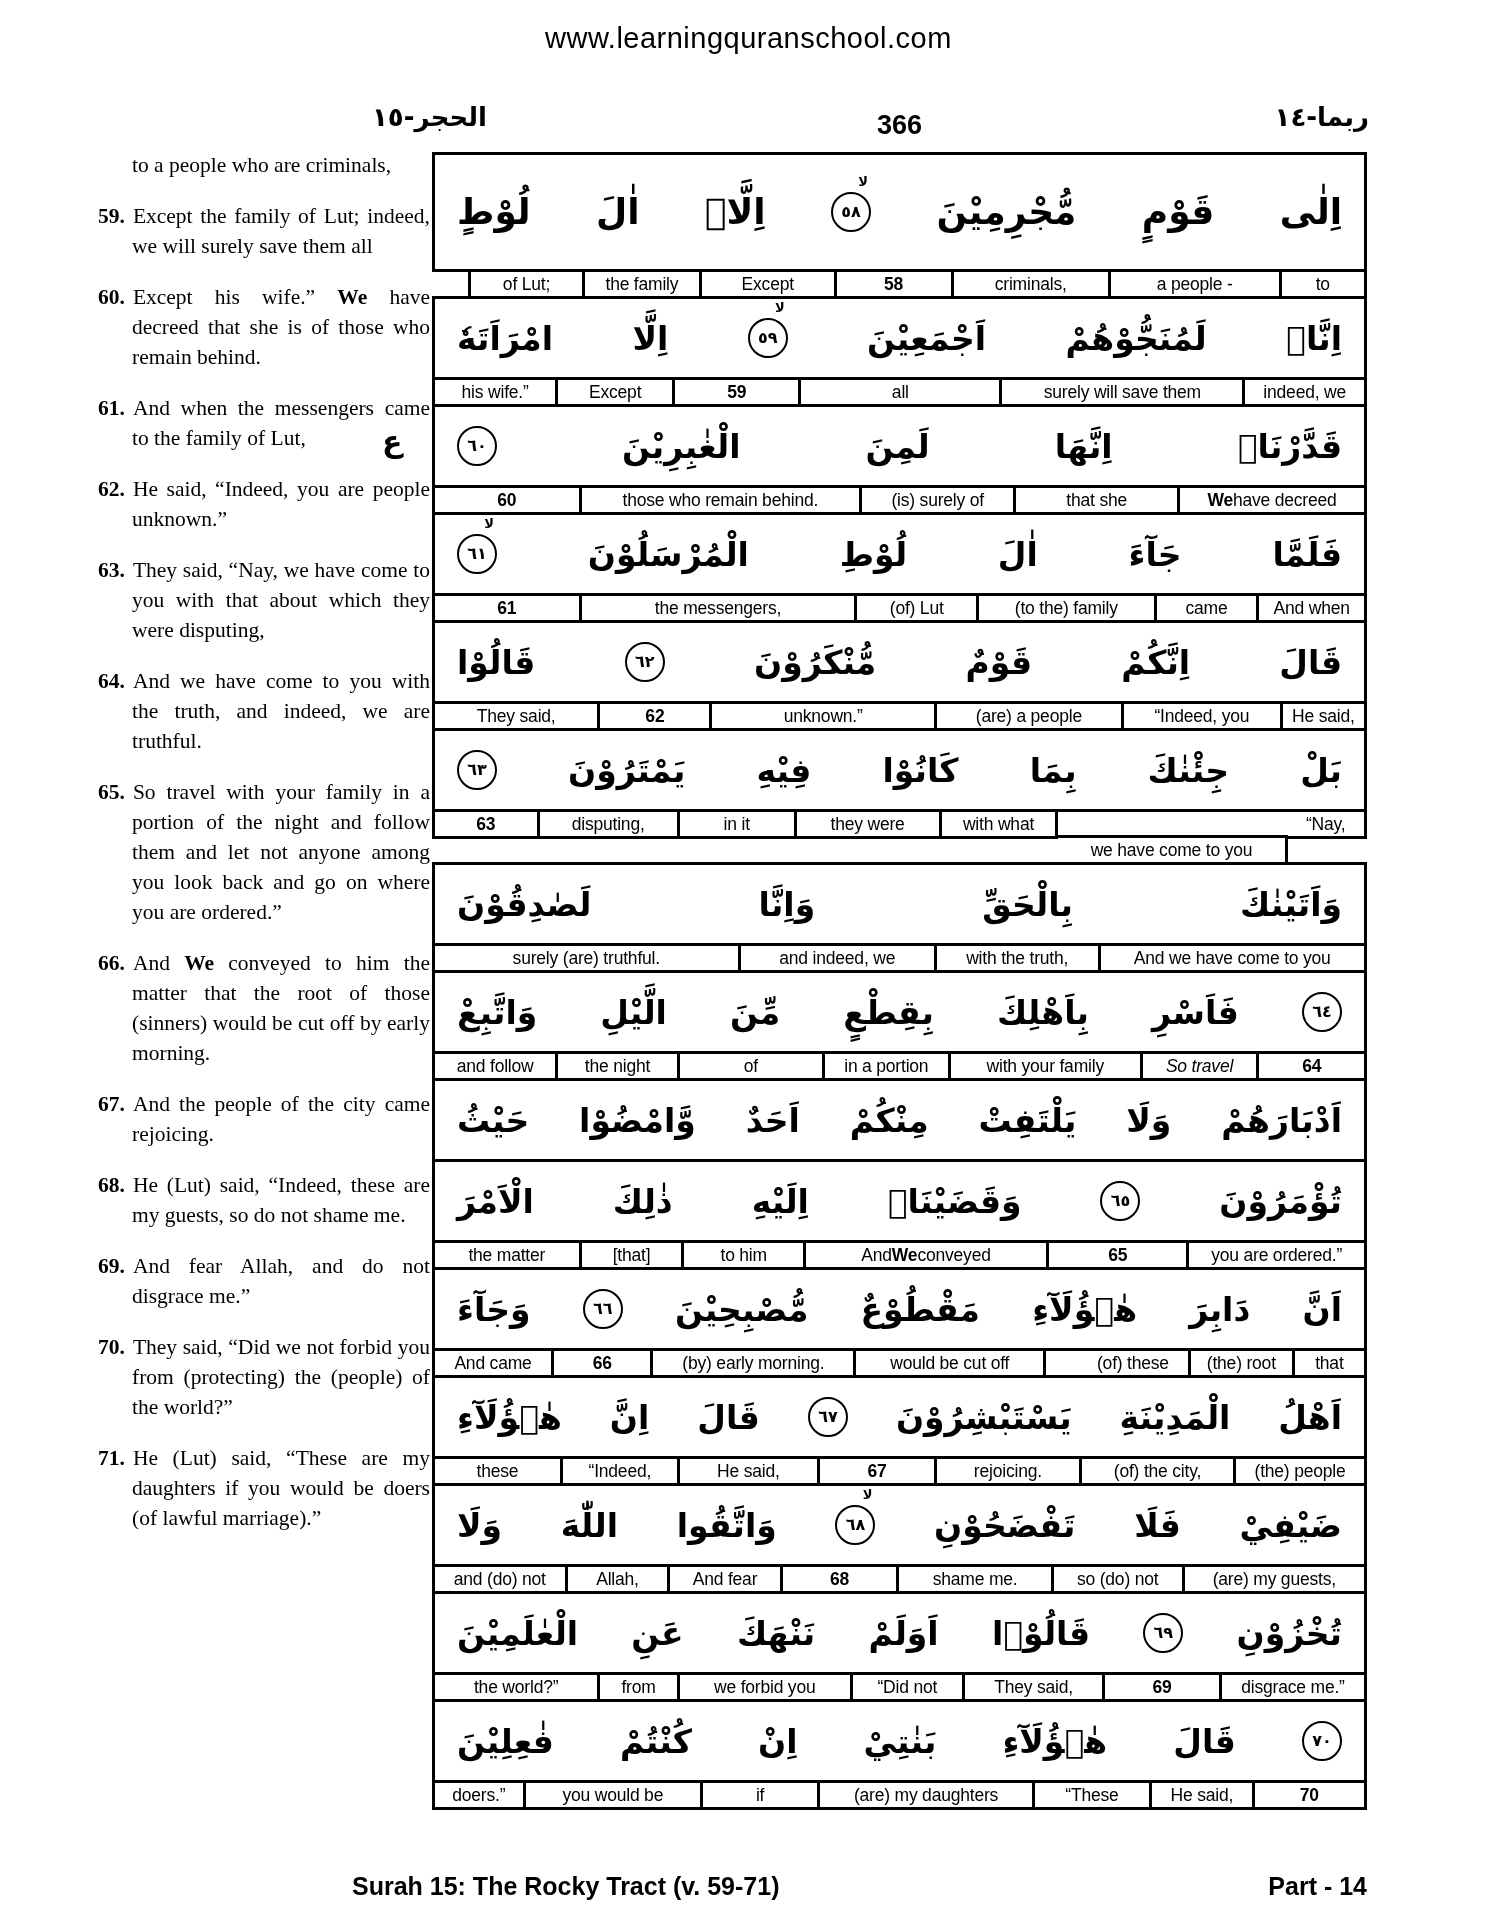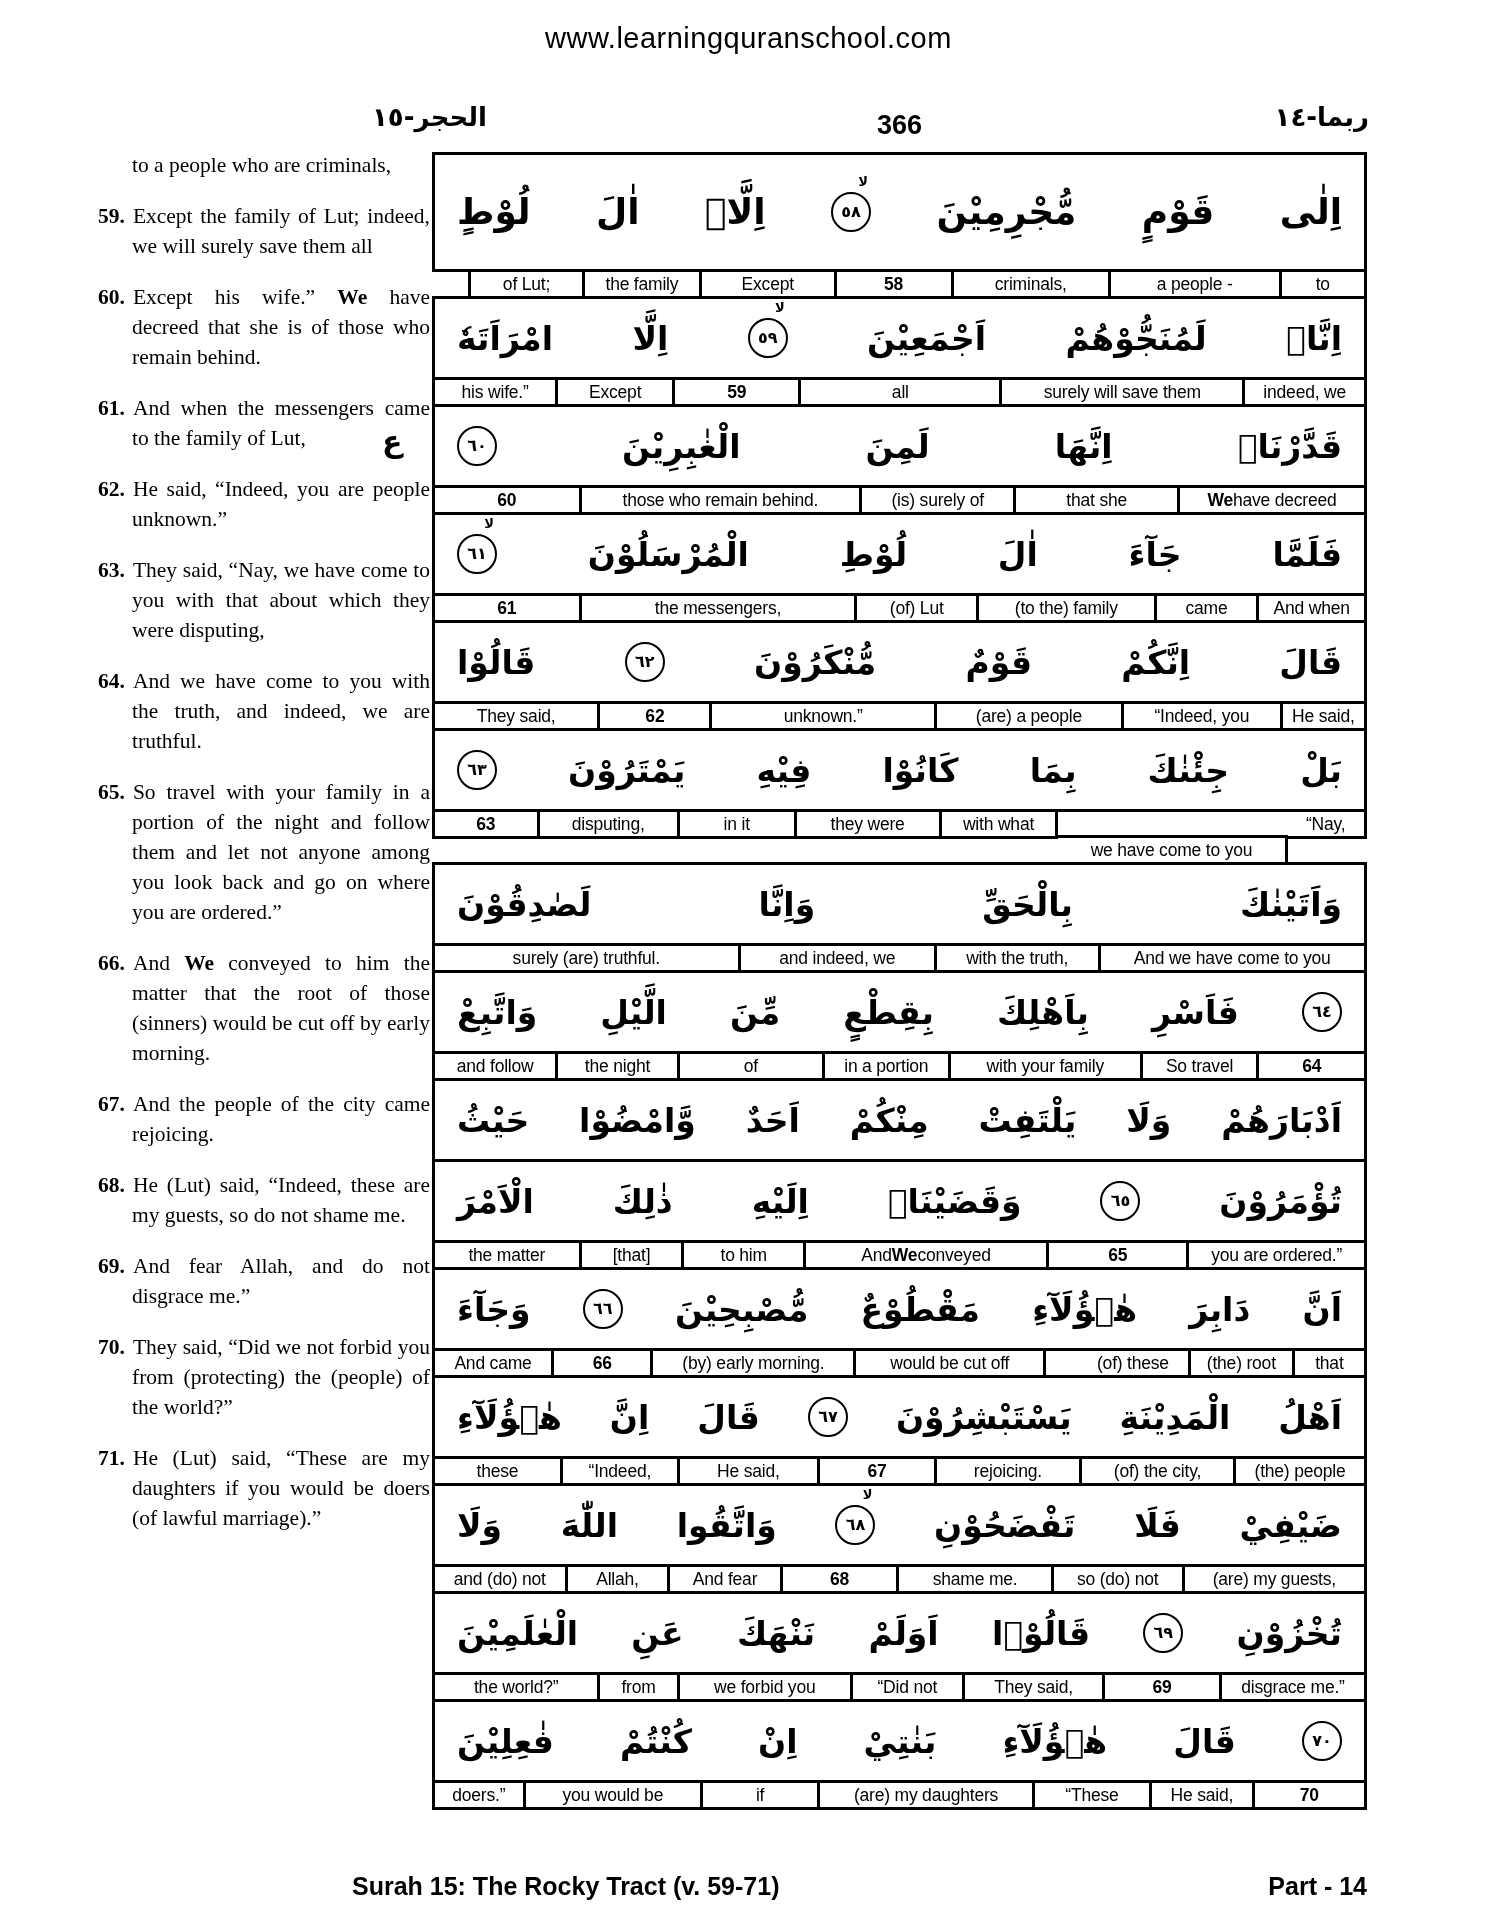--- a/index.html
+++ b/index.html
@@ -231,21 +231,21 @@
           <span class="ar-word">مِّنَ</span>
           <span class="ar-word">الَّيْلِ</span>
           <span class="ar-word">وَاتَّبِعْ</span>
         </div>
         <div class="trans-row">
           <div class="cell fmt" style="width: 13.5%;">and follow</div>
           <div class="cell fmt" style="width: 13%;">the night</div>
           <div class="cell fmt" style="width: 15.5%;">of</div>
           <div class="cell fmt" style="width: 13.5%;">in a portion</div>
           <div class="cell fmt" style="width: 20.5%;">with your family</div>
-          <div class="cell fmt" style="width: 12.5%;">So travel</div>
+          <div class="cell fmt" style="width: 12.5%; font-style: italic;">So travel</div>
           <div class="cell fmt num" style="width: 11.5%;">64</div>
         </div>
       </div>
       <div class="block">
         <div class="arabic-row">
           <span class="ar-word">اَدْبَارَهُمْ</span>
           <span class="ar-word">وَلَا</span>
           <span class="ar-word">يَلْتَفِتْ</span>
           <span class="ar-word">مِنْكُمْ</span>
           <span class="ar-word">اَحَدٌ</span>

